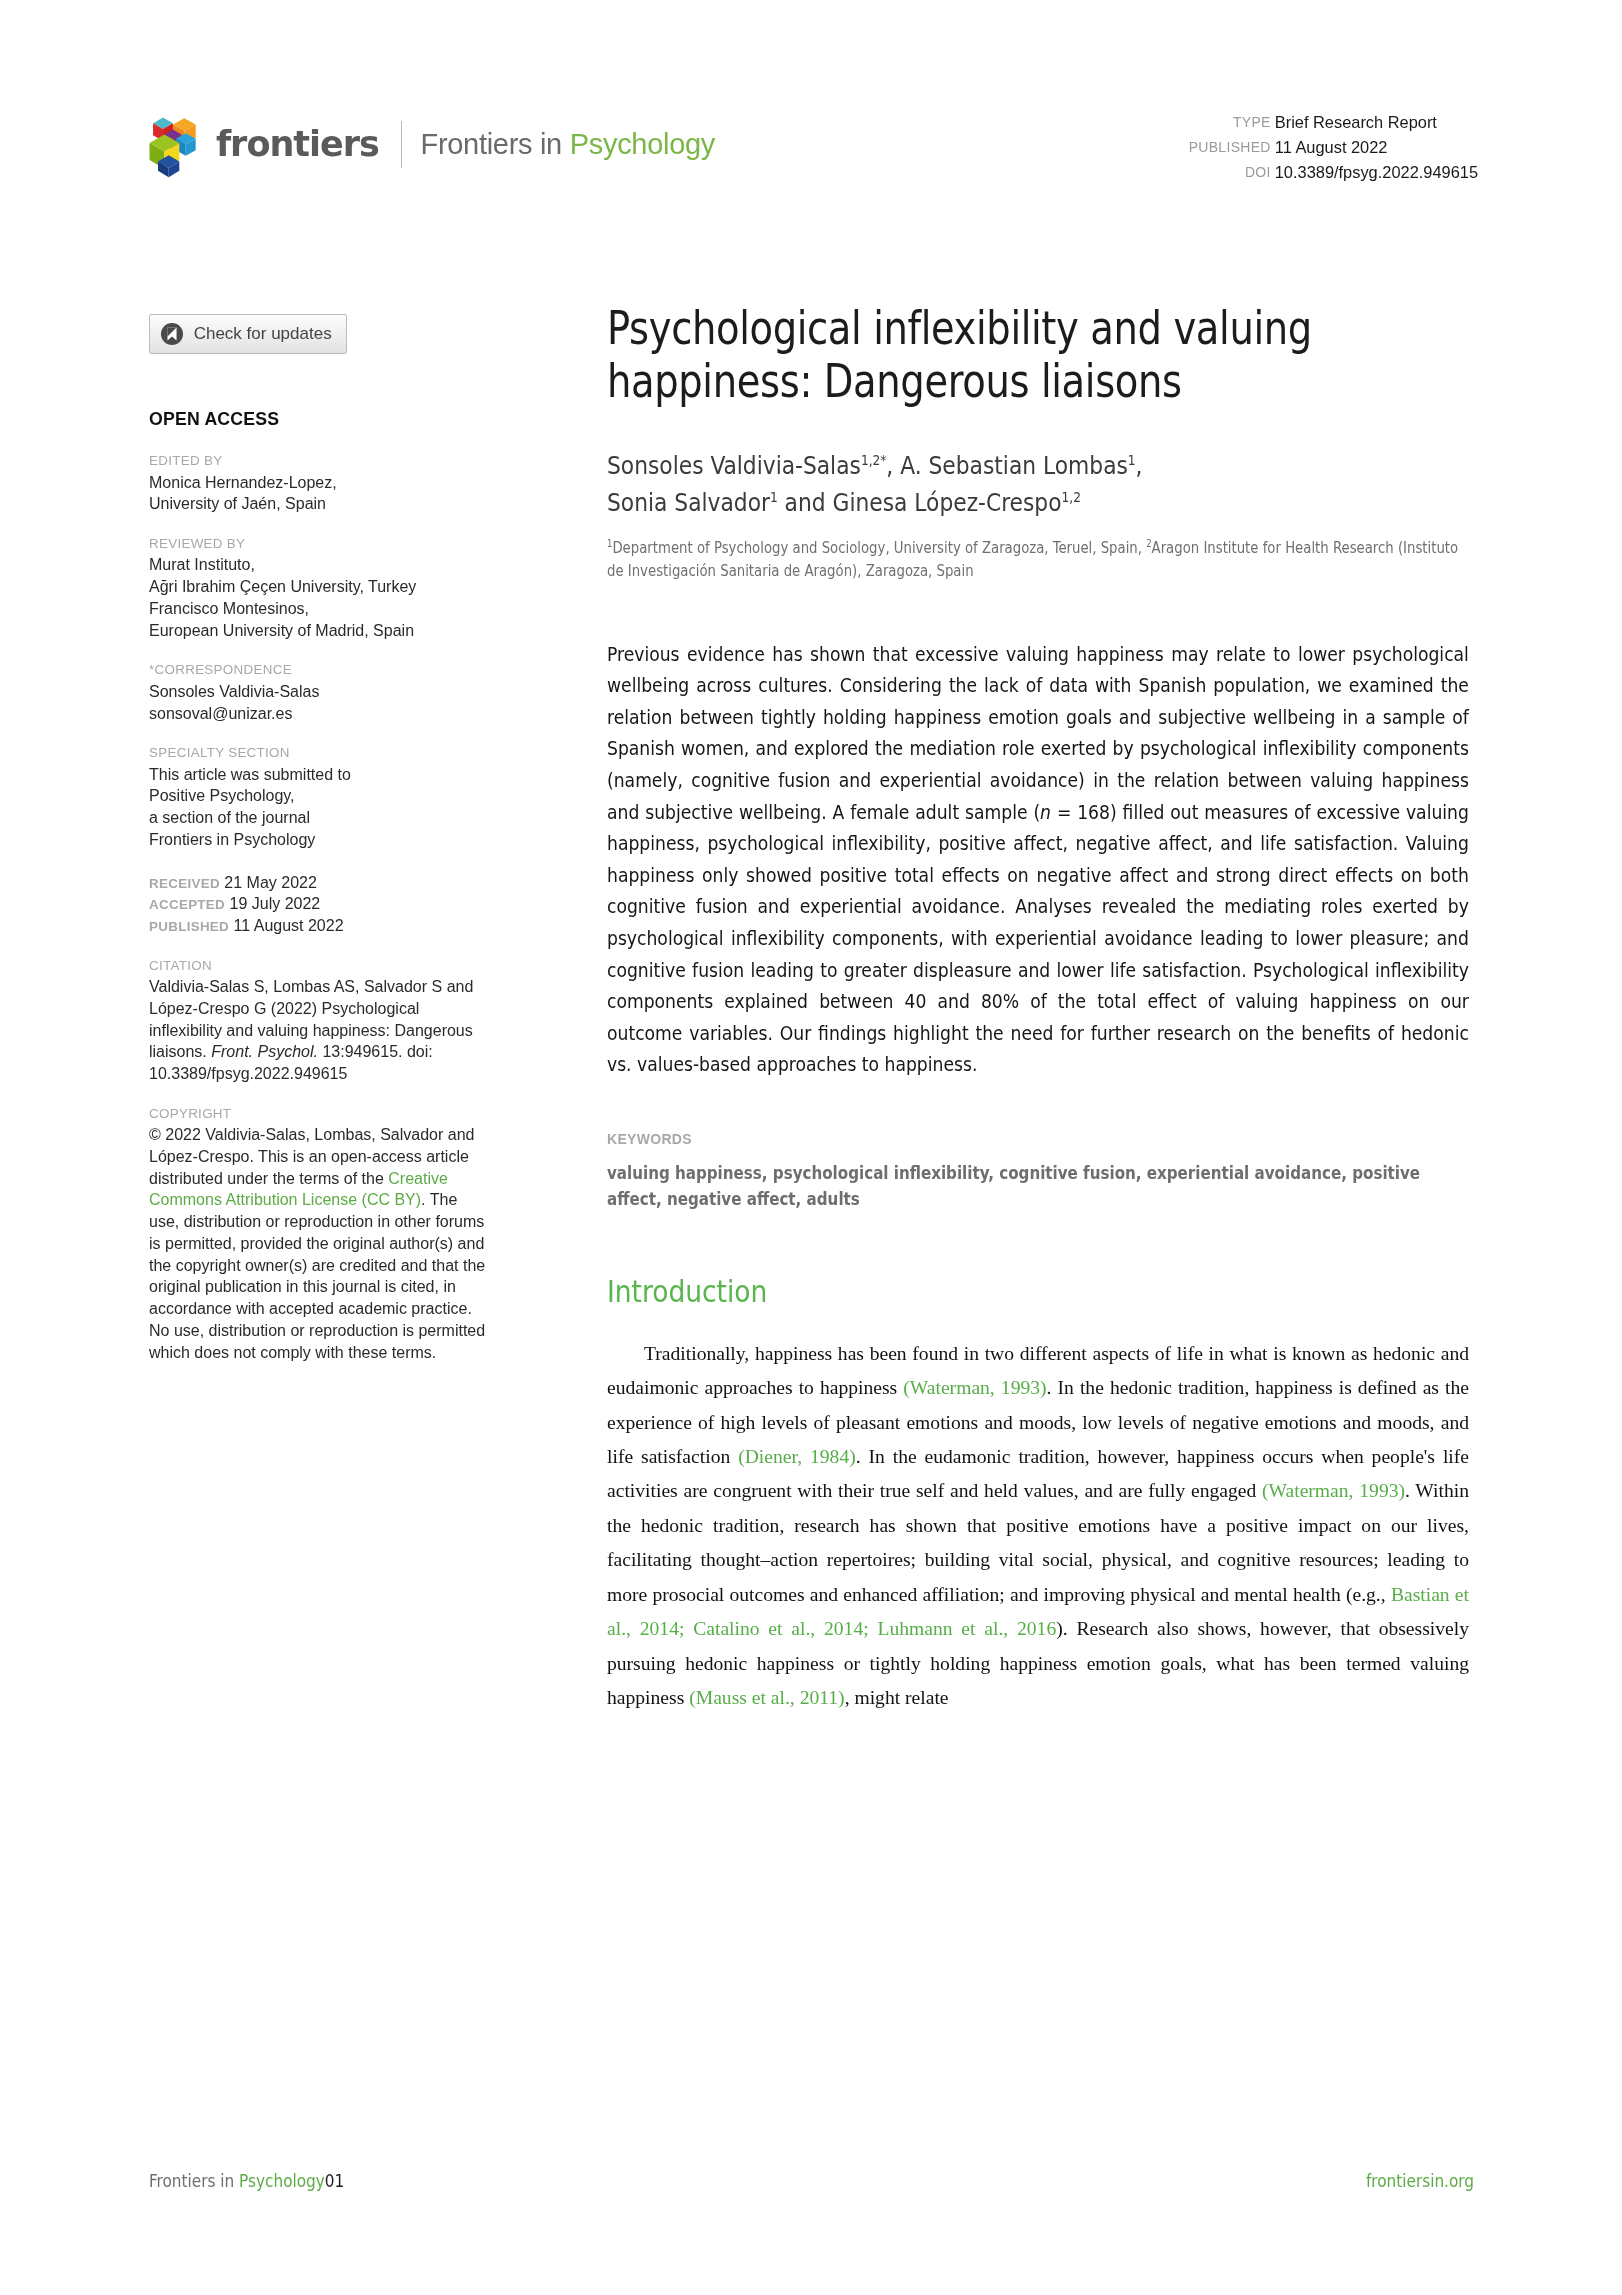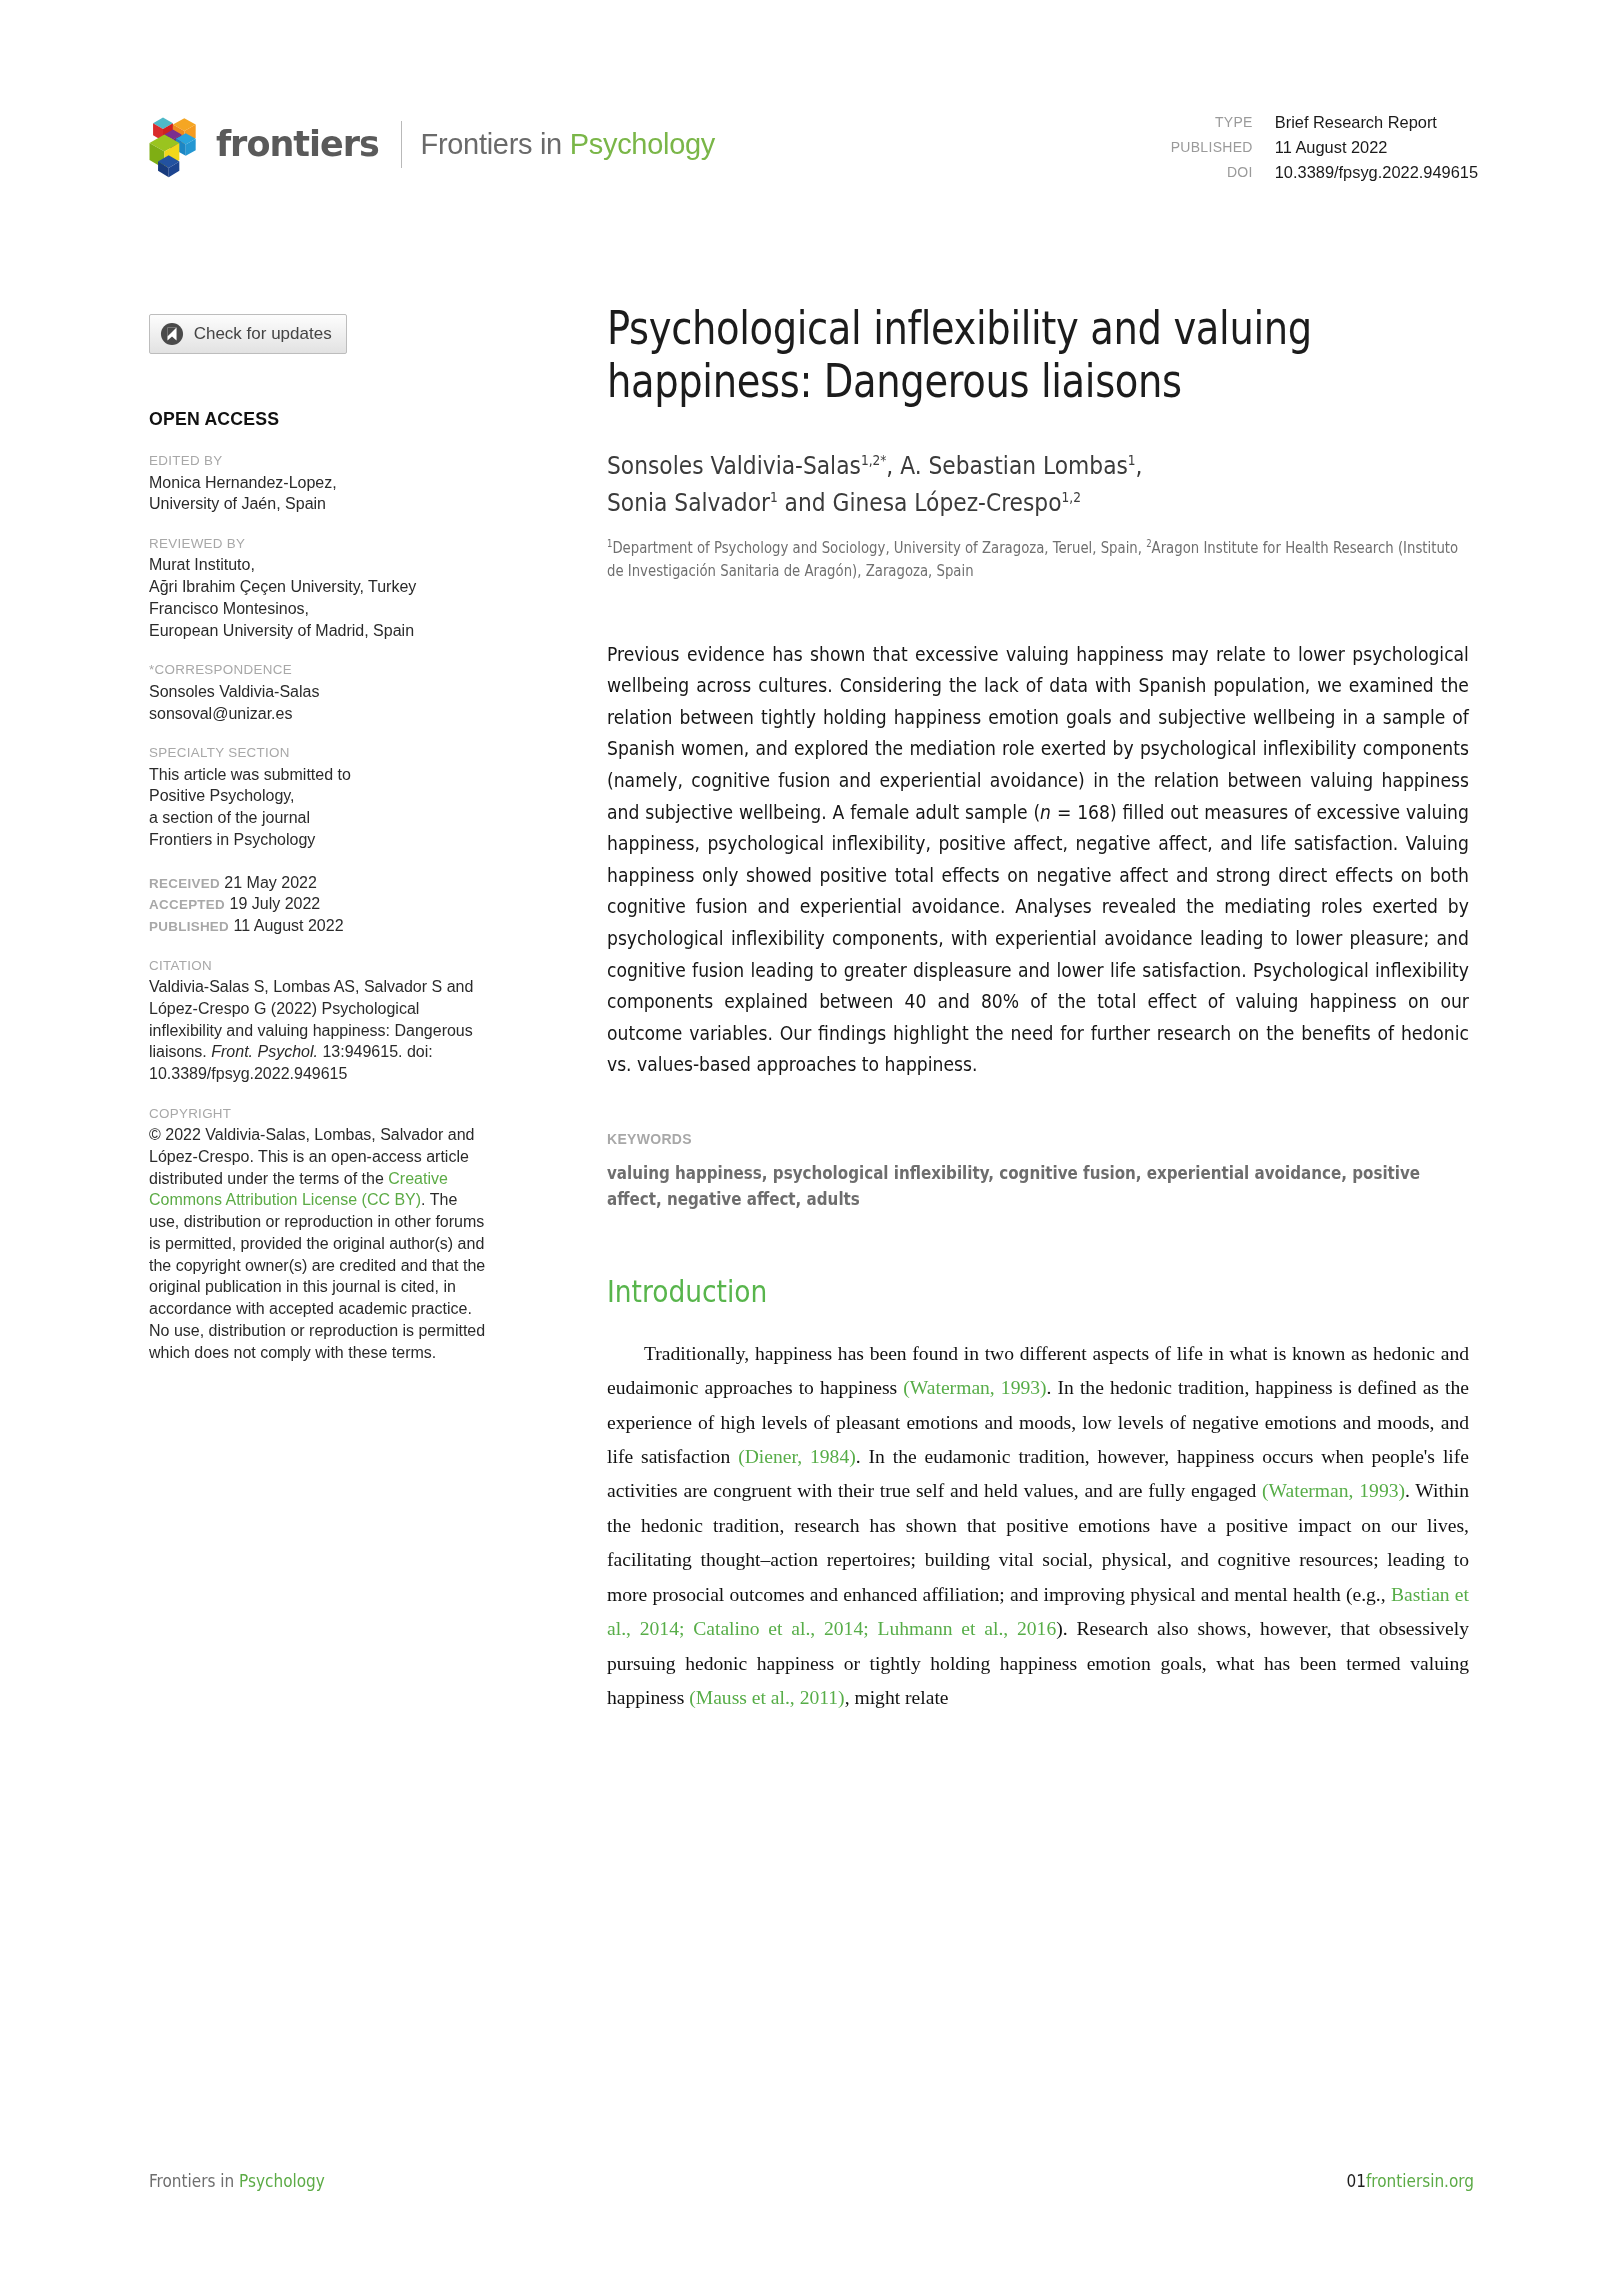--- a/index.html
+++ b/index.html
@@ -75,21 +75,21 @@
     justify-content: flex-start;
   }
   .meta-row .mk {
     color: #9a9a9a;
     font-size: 14px;
     letter-spacing: 0.3px;
     text-transform: uppercase;
     display: inline-block;
     width: 98px;
     text-align: right;
-    padding-right: 22px;
+    padding-right: 4px;
     align-self: center;
   }
 
   
   .sidebar {
     position: absolute;
     left: 149px;
     top: 314px;
     width: 340px;
   }
@@ -256,21 +256,21 @@
     top: 2171px;
     display: flex;
     align-items: baseline;
     font-family: "DejaVu Sans Condensed", "Liberation Sans Narrow", "Liberation Sans", sans-serif;
     font-size: 17px;
   }
   .f-left { color: #6e6e6e; white-space: nowrap; }
   .f-left .accent { color: #5cab46; }
   .f-center {
     flex: 1;
-    text-align: right;
+    text-align: left;
     color: #1d1d1d;
     font-family: "DejaVu Sans Condensed", "Liberation Sans Narrow", "Liberation Sans", sans-serif;
   }
   .f-right { color: #5cab46; white-space: nowrap; }
 </style>
 </head>
 <body>
 
 <div class="page">
 

